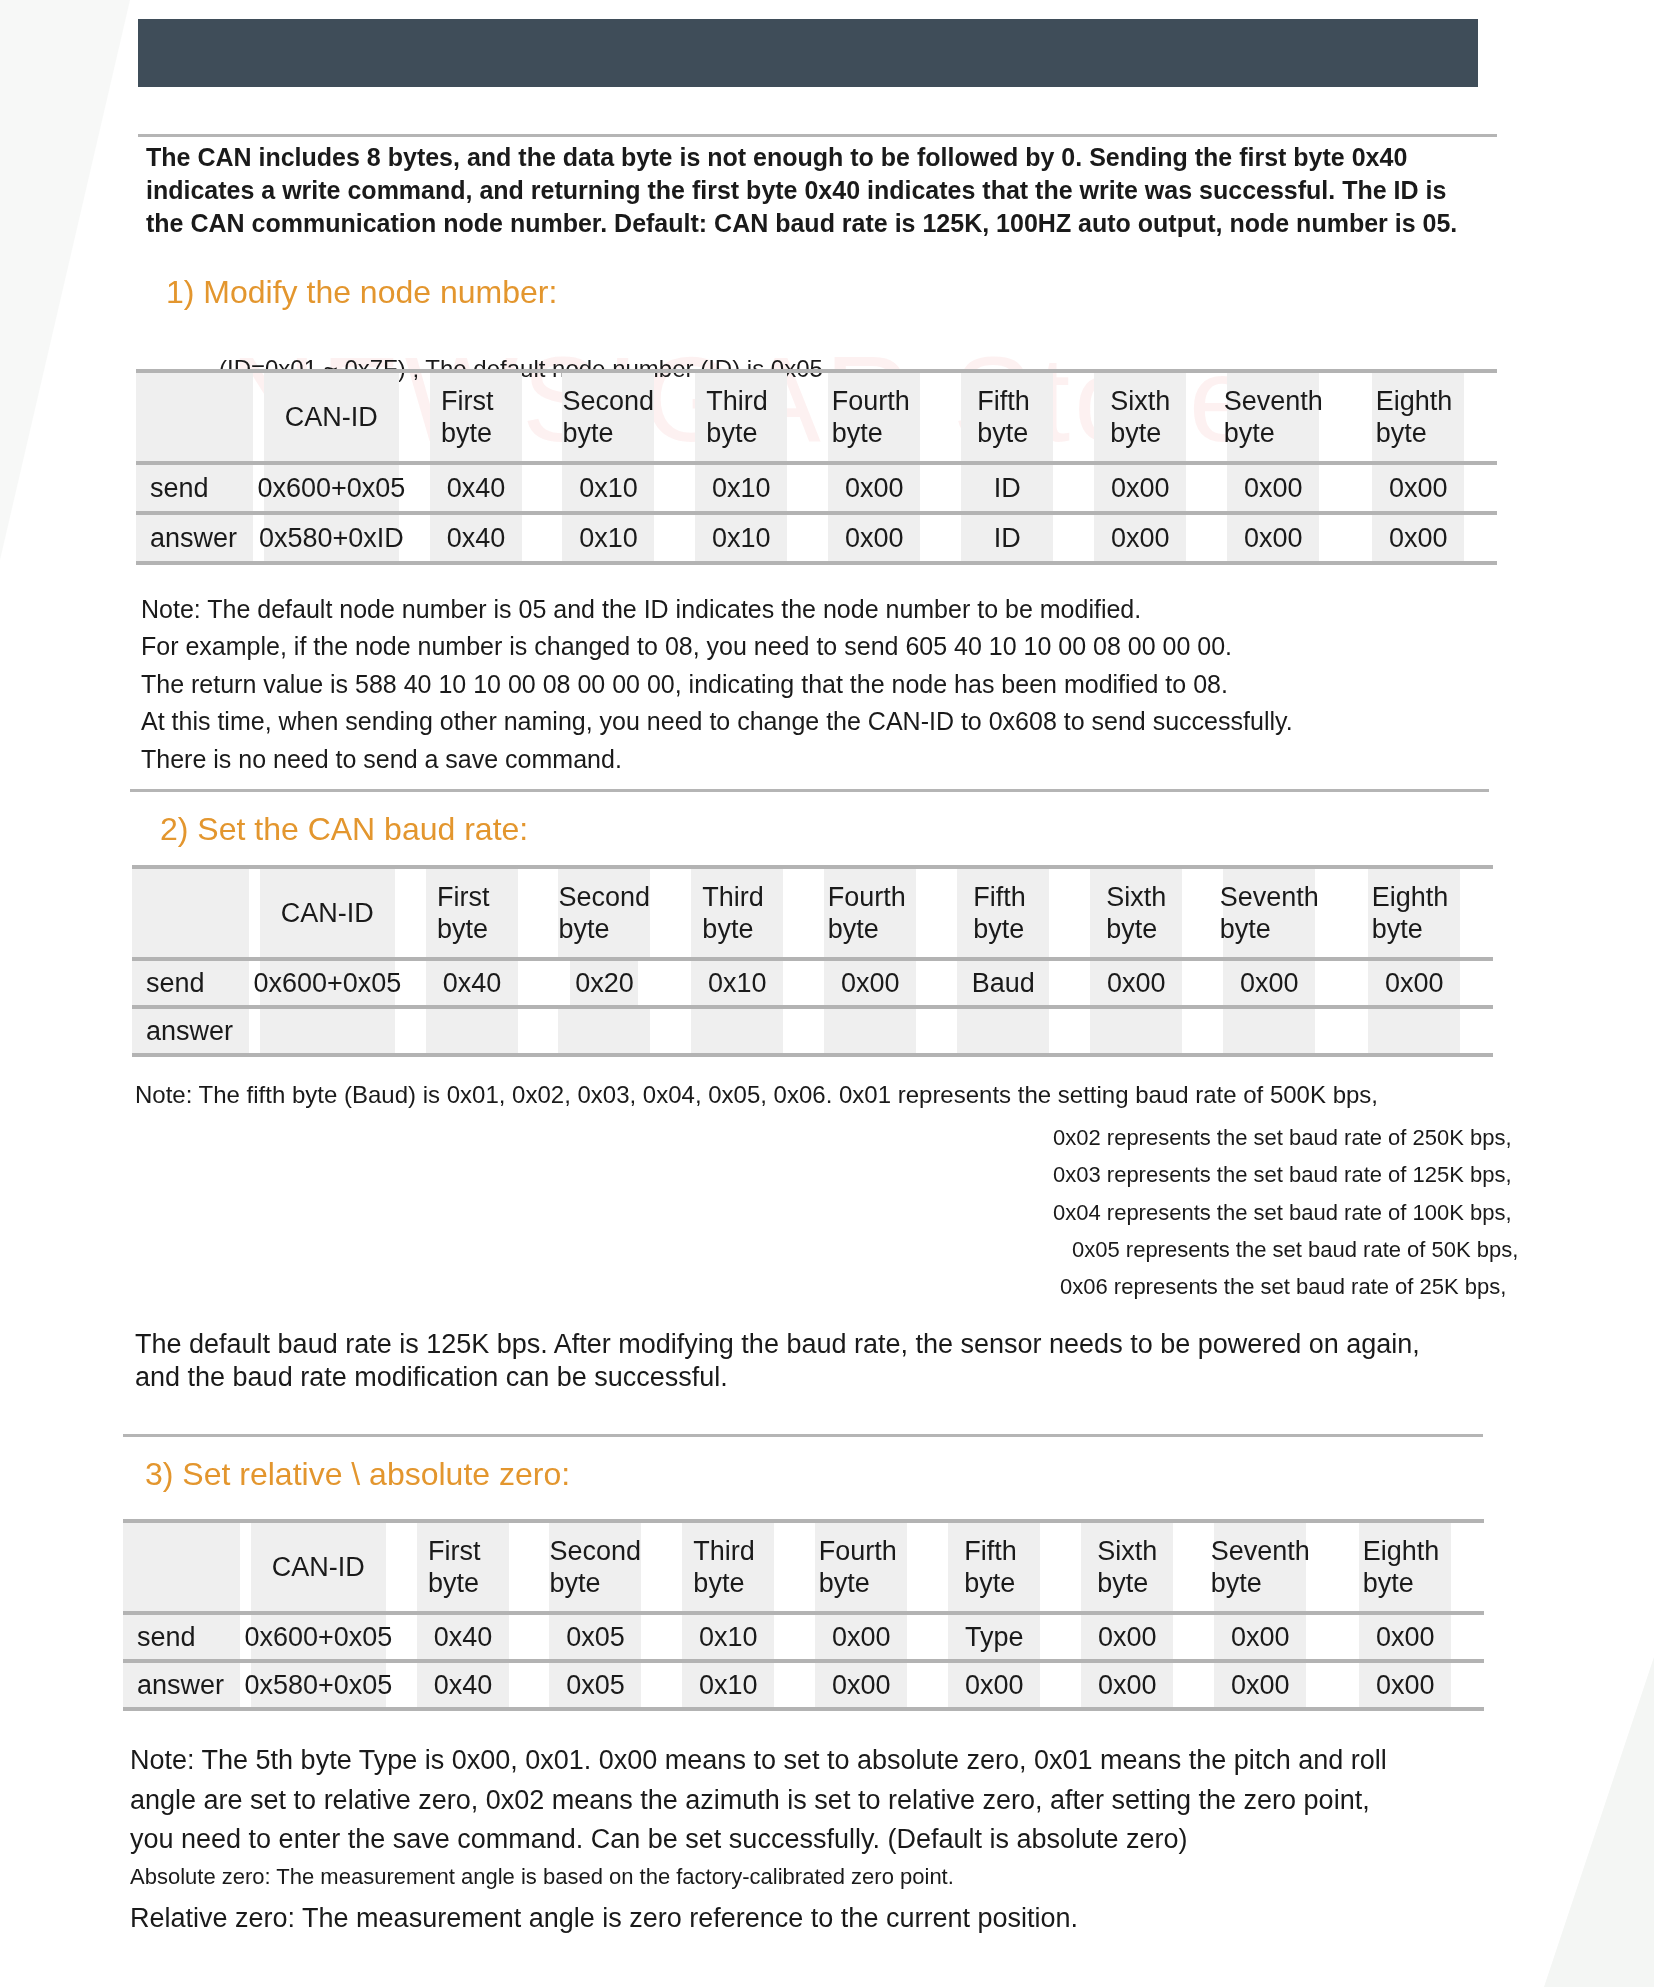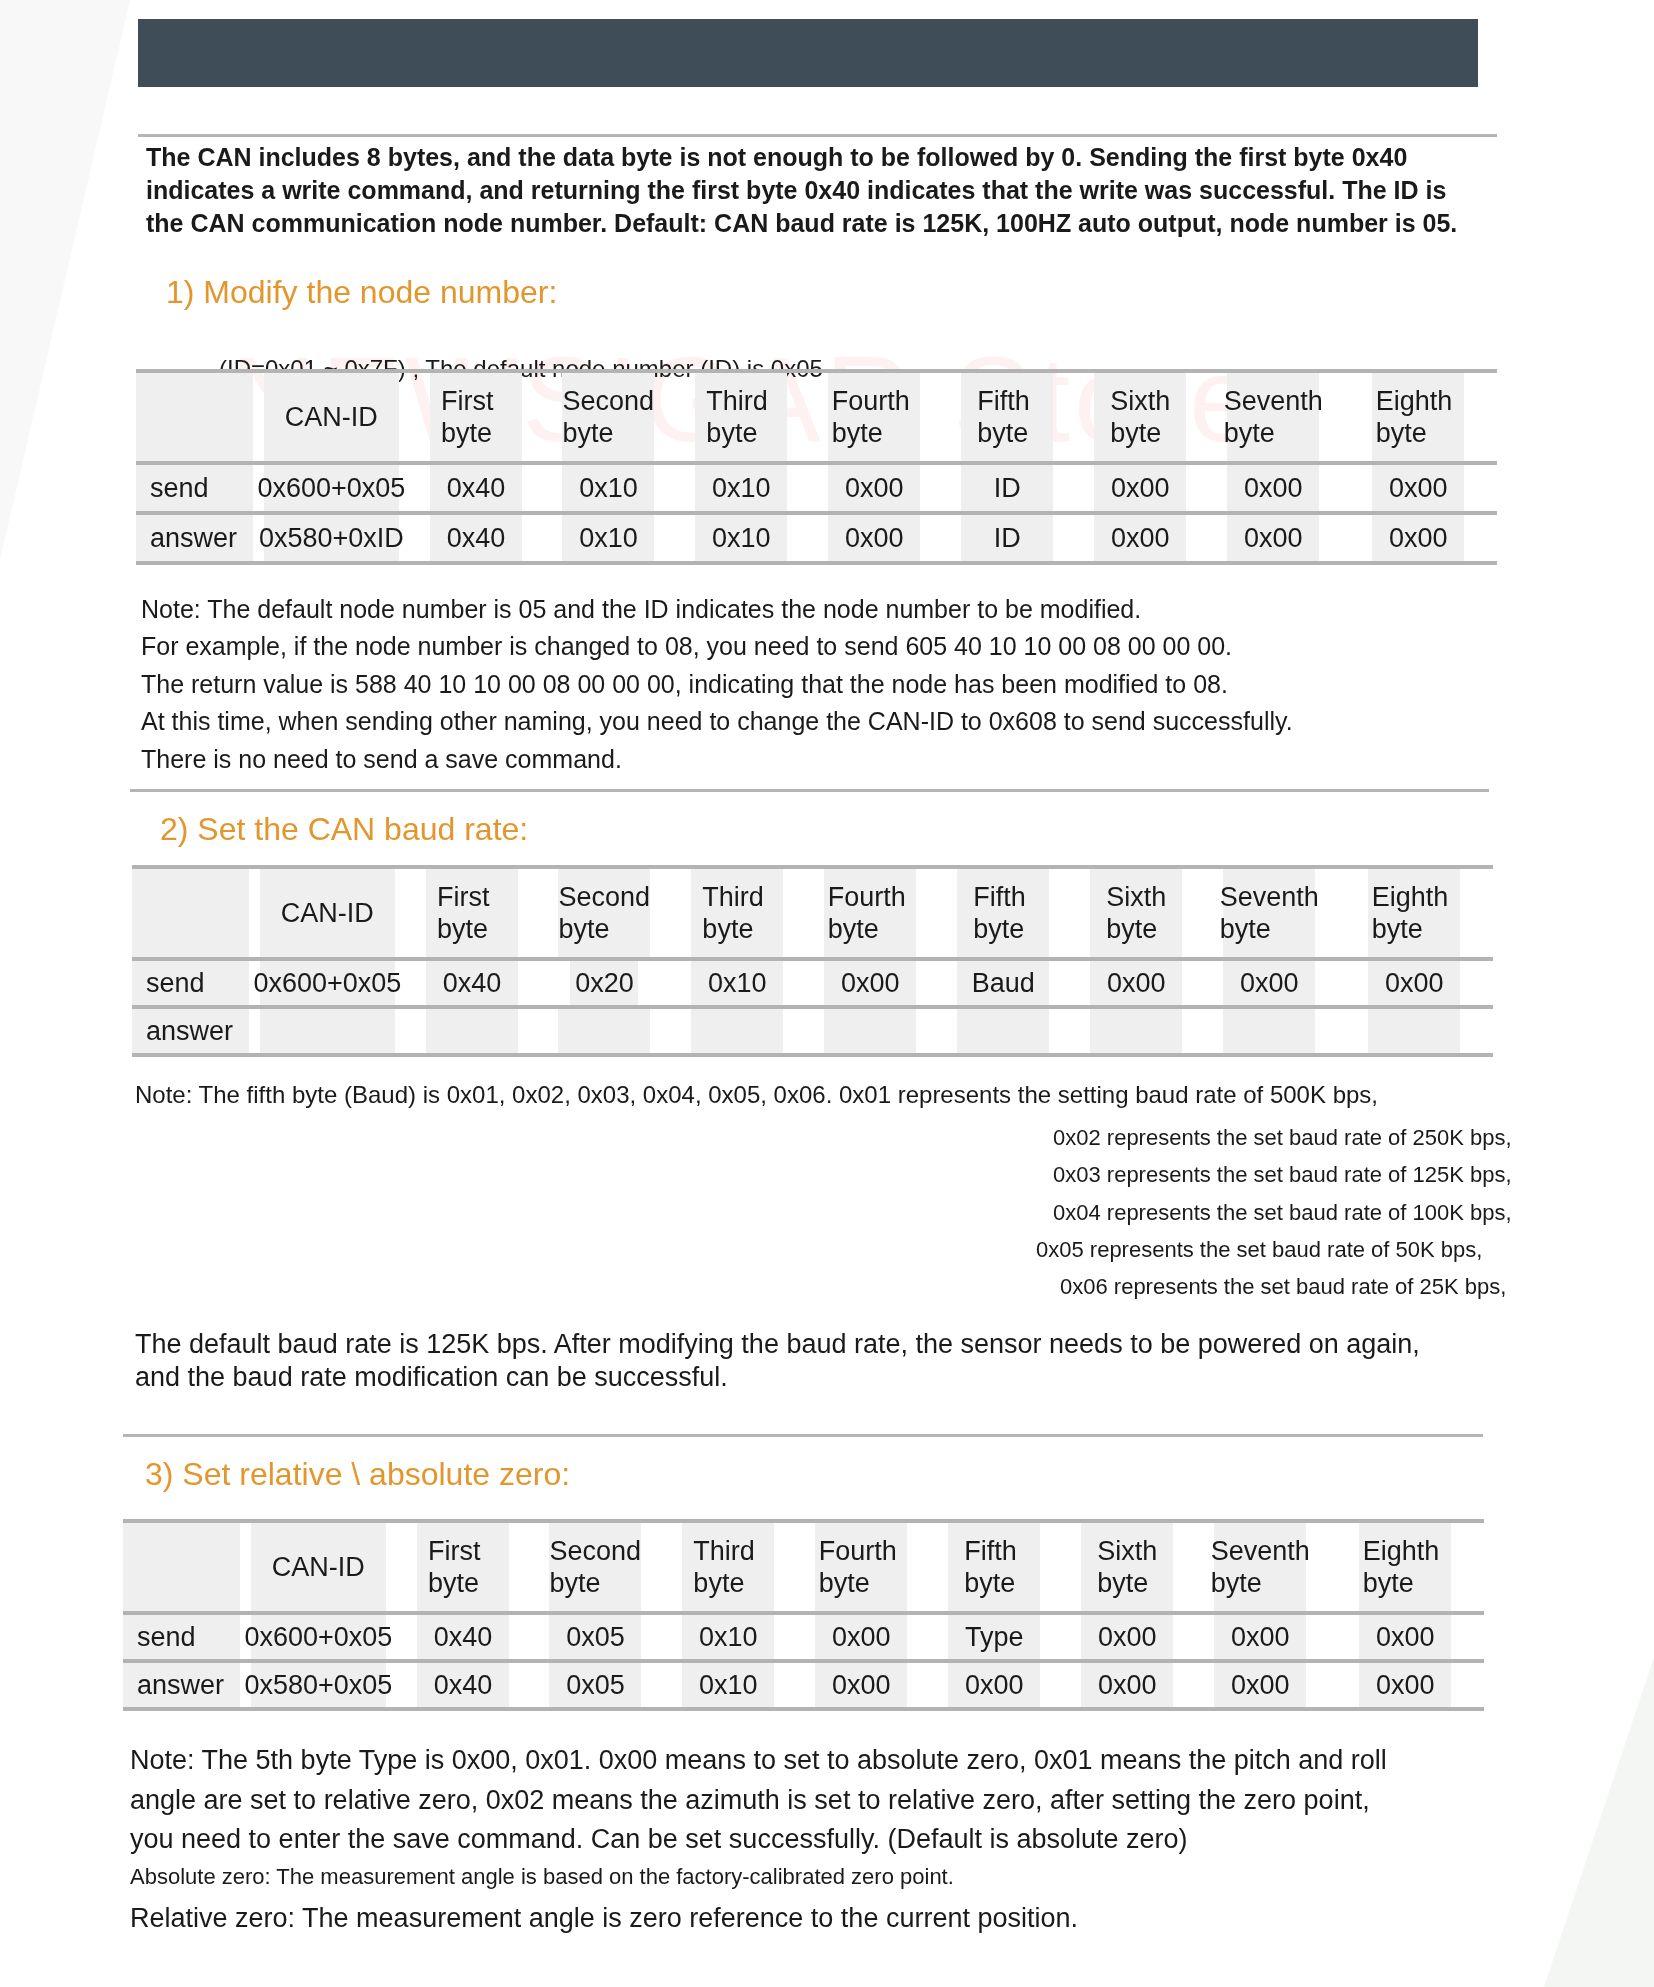--- a/index.html
+++ b/index.html
@@ -402,21 +402,21 @@
           </div>
         </td>
   </tr>
 </tbody>
   </table>
 
 <div class="note-line" style="left:135px; top:1081px; font-size:24px;">Note: The fifth byte (Baud) is 0x01, 0x02, 0x03, 0x04, 0x05, 0x06. 0x01 represents the setting baud rate of 500K bps,</div>
 <div class="small-line" style="left:1053px; top:1125px;">0x02 represents the set baud rate of 250K bps,</div>
 <div class="small-line" style="left:1053px; top:1162px;">0x03 represents the set baud rate of 125K bps,</div>
 <div class="small-line" style="left:1053px; top:1200px;">0x04 represents the set baud rate of 100K bps,</div>
-<div class="small-line" style="left:1036px; top:1237px;">0x05 represents the set baud rate of 50K bps,</div>
+<div class="small-line" style="left:1072px; top:1237px;">0x05 represents the set baud rate of 50K bps,</div>
 <div class="small-line" style="left:1060px; top:1274px;">0x06 represents the set baud rate of 25K bps,</div>
 
 <div class="note-line" style="left:135px; top:1329px; font-size:27px;">The default baud rate is 125K bps. After modifying the baud rate, the sensor needs to be powered on again,</div>
 <div class="note-line" style="left:135px; top:1362px; font-size:27px;">and the baud rate modification can be successful.</div>
 
 <div class="rule" style="left:123px; top:1434px; width:1360px;"></div>
 
 <div class="heading" style="left:145px; top:1456px;">3) Set relative \ absolute zero:</div>
 
 <table class="proto" style="left:123px; top:1519px; width:1361px;">

